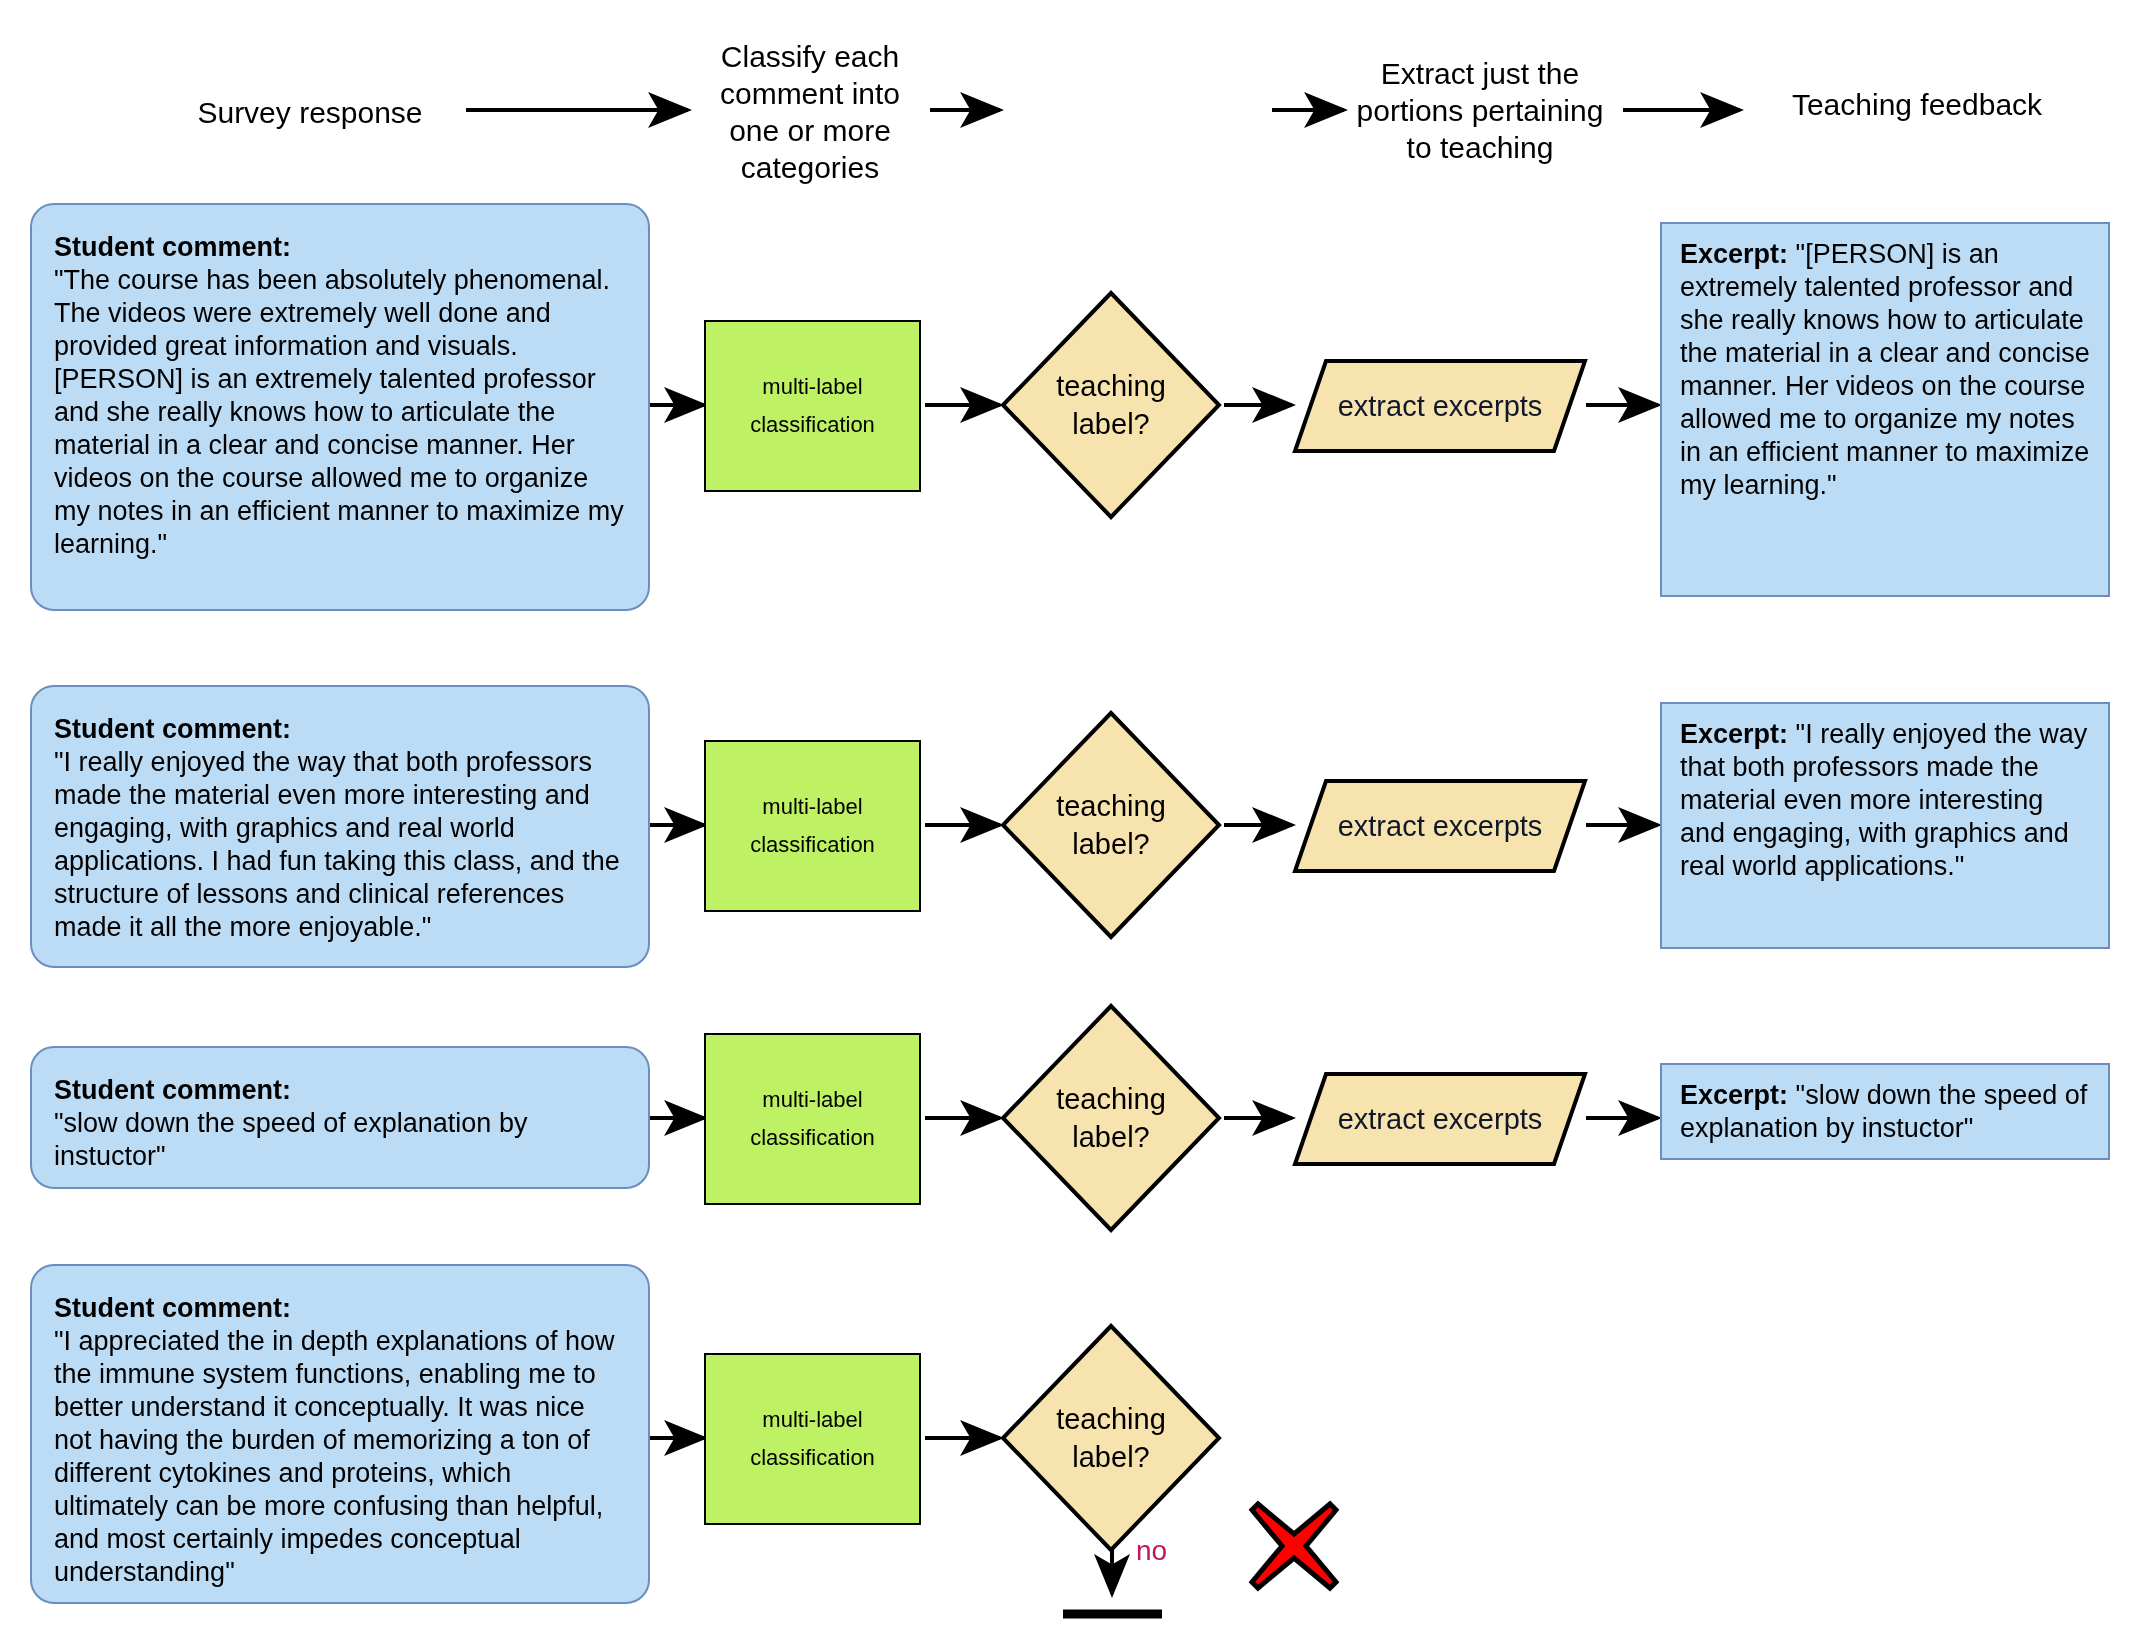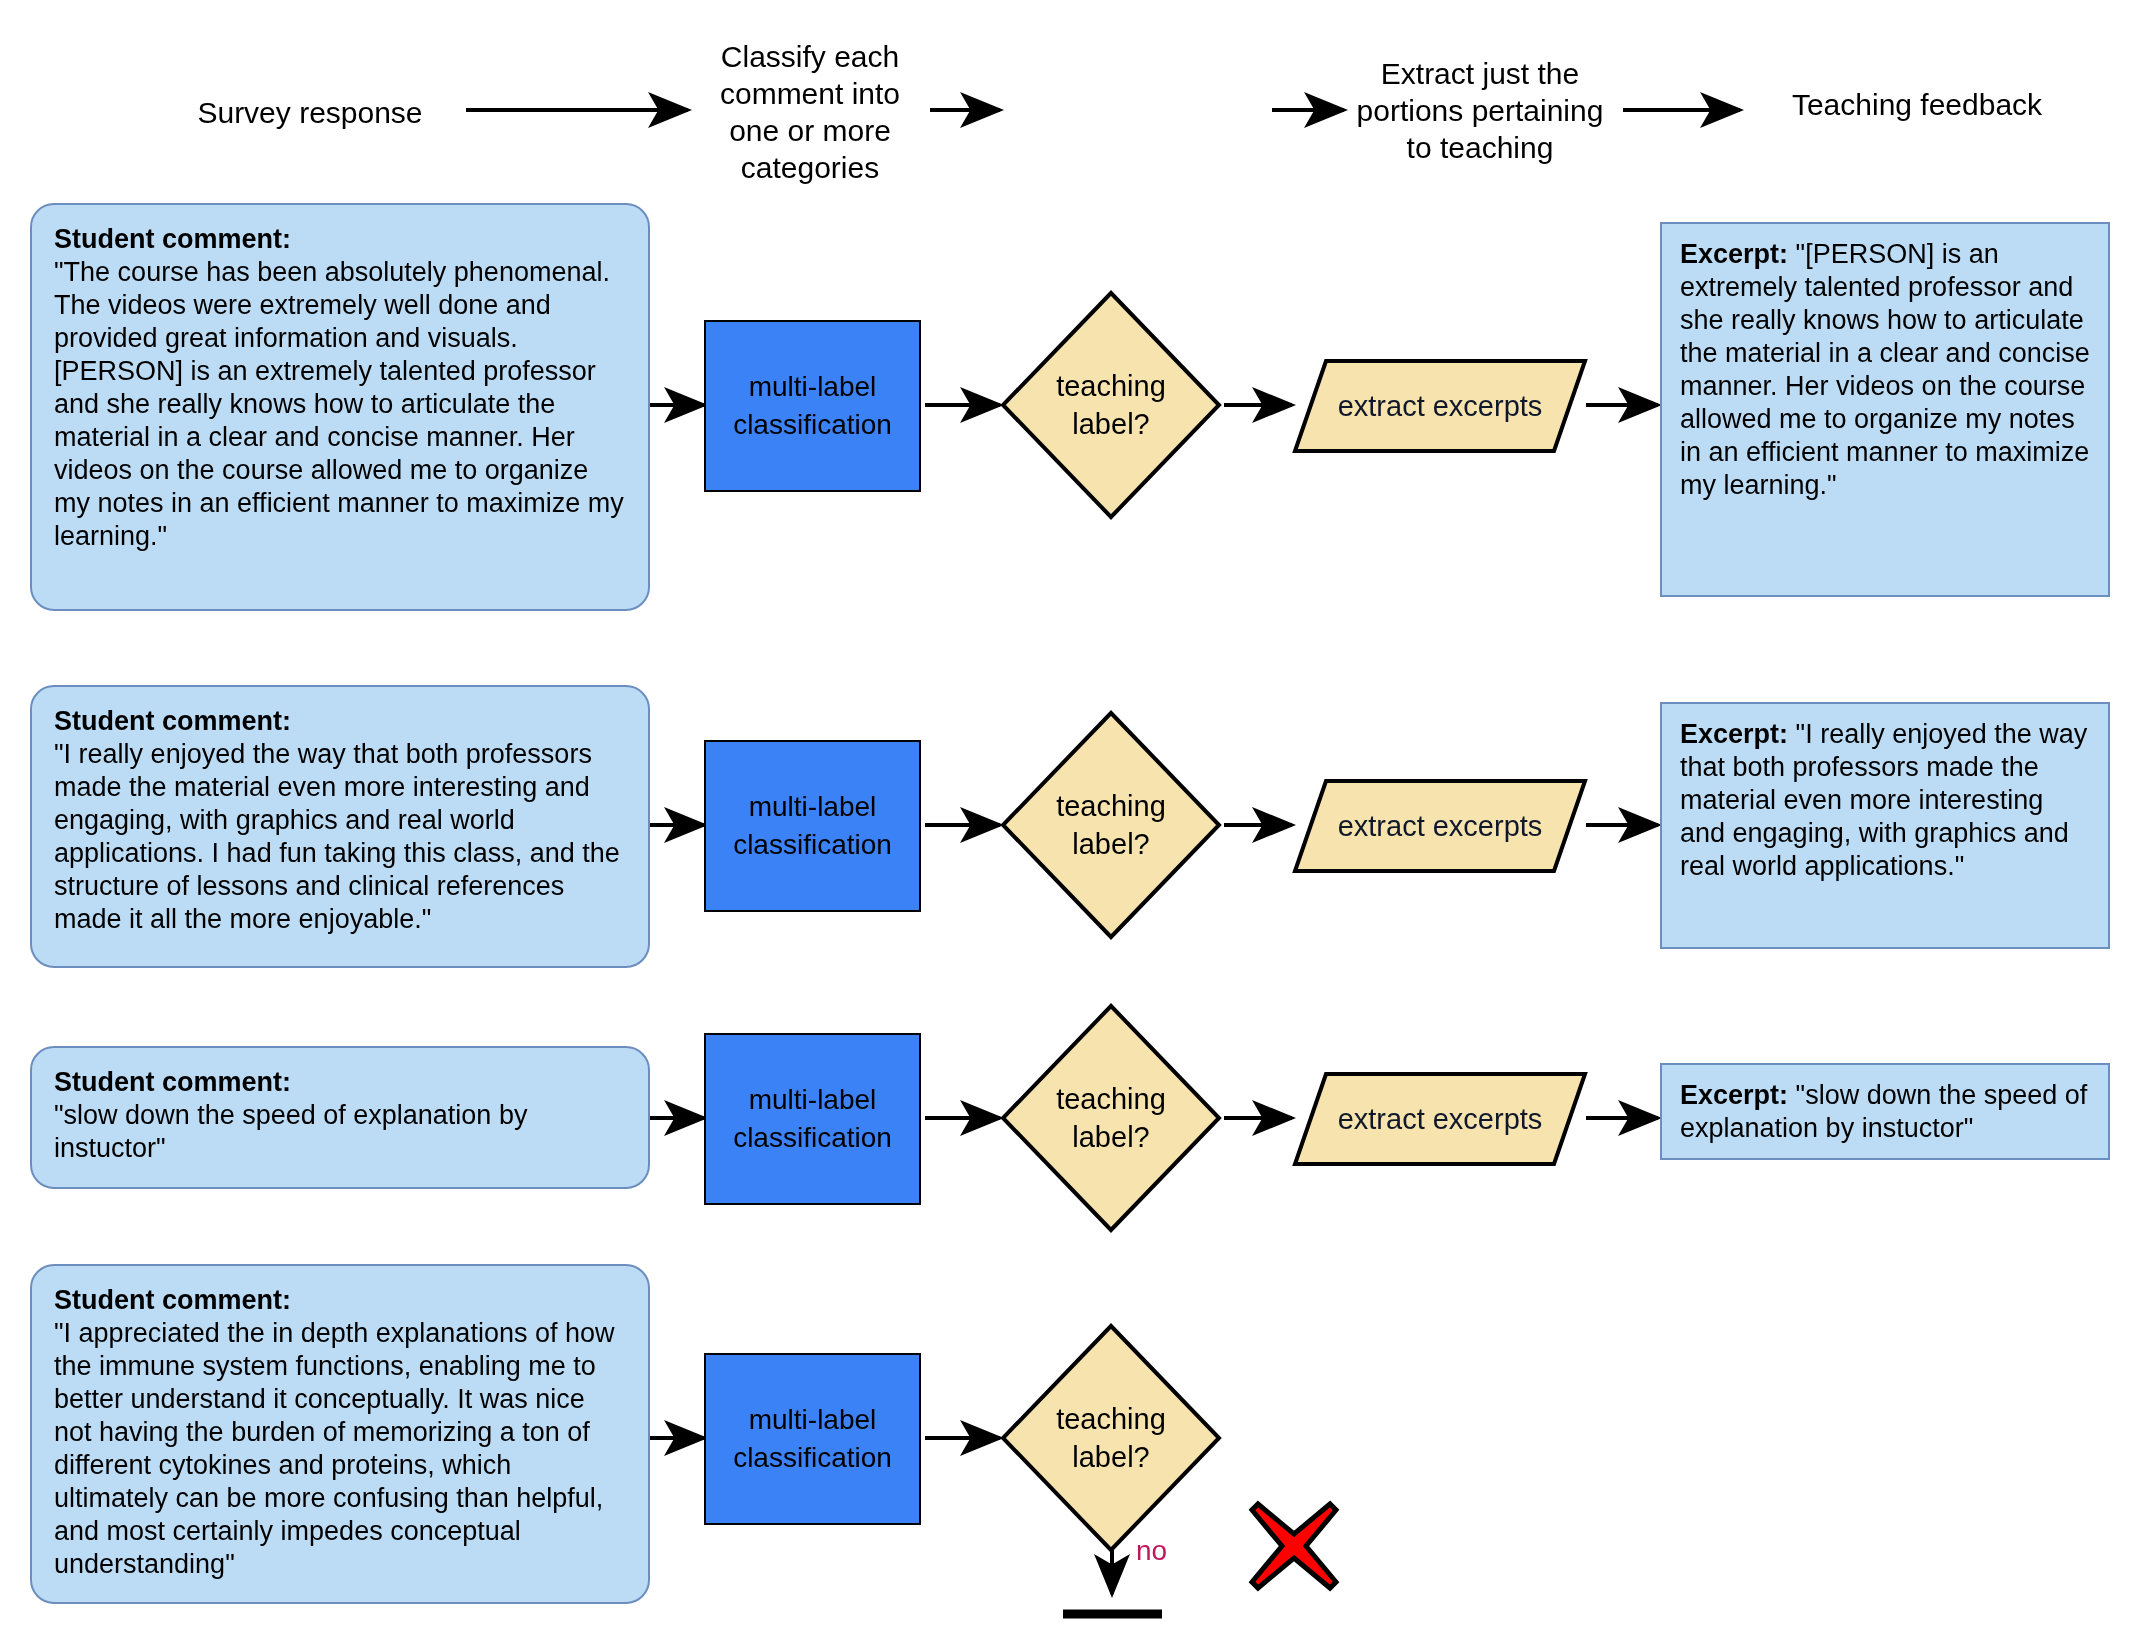--- a/index.html
+++ b/index.html
@@ -25,21 +25,21 @@
     color: #000000;
     white-space: pre-line;
   }
 
   
   .comment-card {
     position: absolute;
     background: #BCDCF5;
     border: 2px solid #6C8EBF;
     border-radius: 24px;
-    padding: 18px 20px 14px 22px;
+    padding: 26px 20px 14px 22px;
     font-size: 27px;
     line-height: 33px;
     color: #000000;
   }
   .comment-card .hd { font-weight: bold; display: block; }
   .comment-card .bd { display: block; }
 
   
   .excerpt-card {
     position: absolute;
@@ -49,27 +49,27 @@
     padding: 14px 16px 12px 18px;
     font-size: 27px;
     line-height: 33px;
     color: #000000;
   }
   .excerpt-card .lbl { font-weight: bold; }
 
   
   .proc-box {
     position: absolute;
-    background: #3b82f6;
+    background: #bef264;
     border: 2px solid #000000;
     display: flex;
     align-items: center;
     justify-content: center;
     text-align: center;
-    font-size: 28px;
+    font-size: 22px;
     line-height: 38px;
     color: #000000;
     white-space: pre-line;
   }
 
   
   .diamond-wrap { position: absolute; }
   .diamond-wrap svg { position: absolute; left: 0; top: 0; }
   .diamond-label {
     position: absolute;

